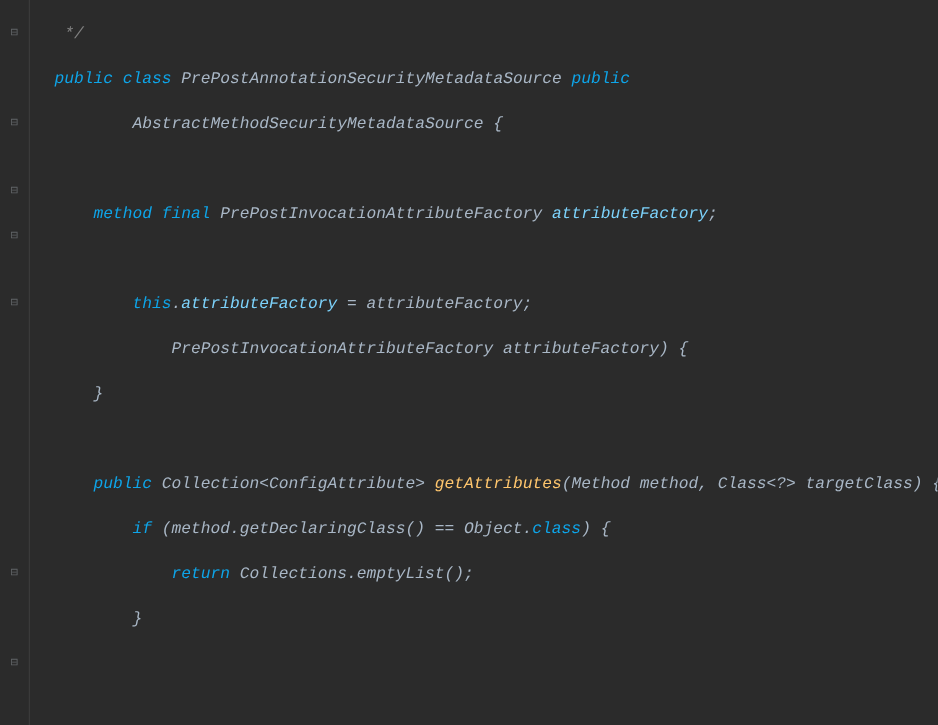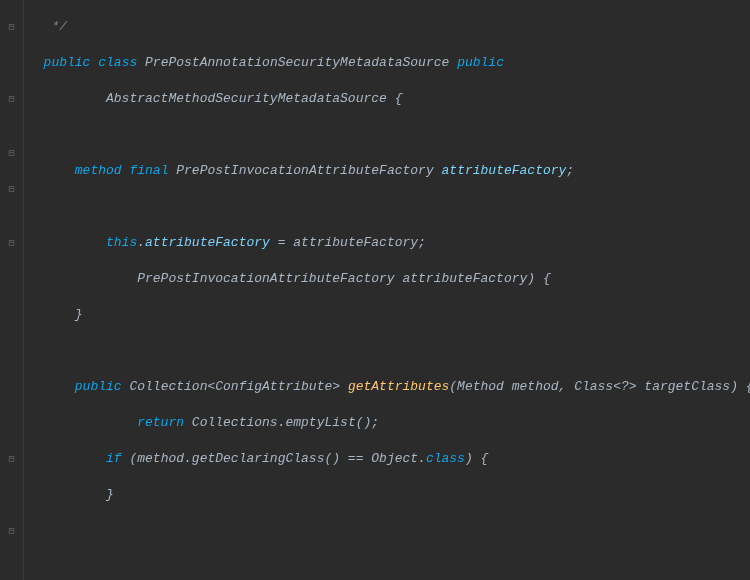--- a/index.html
+++ b/index.html
@@ -63,22 +63,22 @@
 <div class="line">  <span class="kw">public</span> <span class="kw">class</span> <span class="defcl">PrePostAnnotationSecurityMetadataSource</span> <span class="kw">public</span></div>
 <div class="line">          <span>AbstractMethodSecurityMetadataSource {</span></div>
 <div class="line"></div>
 <div class="line">      <span class="kw">method</span> <span class="kw">final</span> <span>PrePostInvocationAttributeFactory</span> <span class="fld">attributeFactory</span><span>;</span></div>
 <div class="line"></div>
 <div class="line">          <span class="kw">this</span><span>.</span><span class="fld">attributeFactory</span><span> = attributeFactory;</span></div>
 <div class="line">              <span>PrePostInvocationAttributeFactory attributeFactory) {</span></div>
 <div class="line">      <span>}</span></div>
 <div class="line"></div>
 <div class="line">      <span class="kw">public</span> <span>Collection&lt;ConfigAttribute&gt;</span> <span class="mth">getAttributes</span><span>(Method method, Class&lt;?&gt; targetClass) {</span></div>
+<div class="line">          <span class="kw">if</span> <span>(method.getDeclaringClass() == Object.</span><span class="kw">class</span><span>) {</span></div>
 <div class="line">              <span class="kw">return</span> <span>Collections.</span><span class="stital">emptyList</span><span>();</span></div>
-<div class="line">          <span class="kw">if</span> <span>(method.getDeclaringClass() == Object.</span><span class="kw">class</span><span>) {</span></div>
 <div class="line">          <span>}</span></div>
 <div class="line"></div>
 
 
 
 
 
 
 
 

